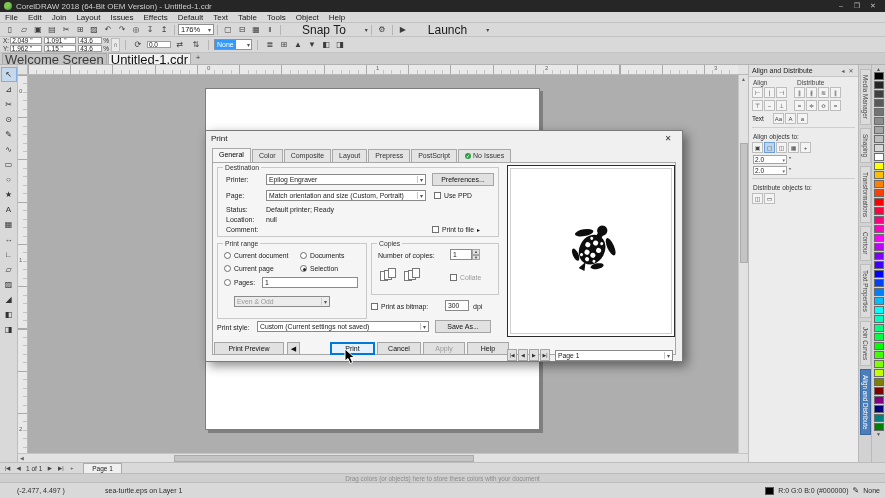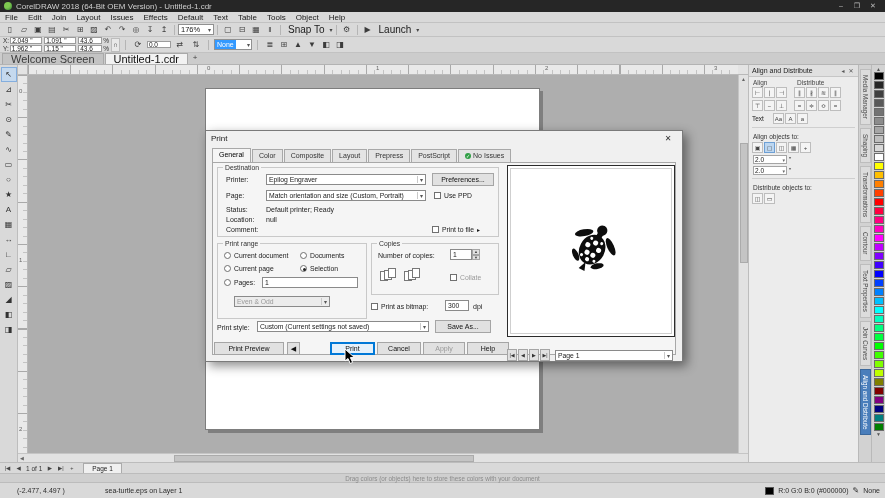--- a/index.html
+++ b/index.html
@@ -18,38 +18,38 @@
   .menubar { height:11px; background:#d9d9d9; border-bottom:1px solid #c2c2c2; display:flex; align-items:center; font-size:8px; }
   .menu-item { padding:0 5px; line-height:11px; }
 
   
   .toolbar { height:14px; background:#d9d9d9; border-bottom:1px solid #c2c2c2; display:flex; align-items:center; padding:0 3px; }
   .tb-icons { display:flex; align-items:center; }
   .icon-btn { width:14px; height:12px; display:flex; align-items:center; justify-content:center; font-size:8px; color:#3c3c3c; }
   .sep { width:1px; height:10px; background:#b5b5b5; margin:0 3px; flex:0 0 auto; }
   .combo { background:#fff; border:1px solid #919191; height:11px; font-size:7.5px; display:flex; align-items:center; padding:0 2px; white-space:nowrap; overflow:hidden; }
   .combo::after { content:"▾"; font-size:6px; color:#555; margin-left:auto; padding-left:3px; }
-  .tb-label { font-size:10px; margin:0 4px; white-space:nowrap; }
+  .tb-label { font-size:12px; margin:0 18px; white-space:nowrap; }
   .caret { font-size:6px; color:#444; margin-left:1px; }
 
   
   .propbar { height:16px; background:#d9d9d9; border-bottom:1px solid #c2c2c2; display:flex; align-items:center; padding:0 3px; gap:2px; }
   .stack { display:flex; flex-direction:column; gap:1px; }
   .pair { display:flex; align-items:center; gap:1px; }
   .plabel { font-size:6.5px; color:#333; }
   .mini { height:7px; width:32px; background:#fff; border:1px solid #9c9c9c; font-size:6.5px; line-height:6px; padding:0 1px; white-space:nowrap; overflow:hidden; }
   .mini.narrow { width:24px; }
   .lockbtn { width:9px; height:14px; display:flex; align-items:center; justify-content:center; font-size:7px; color:#444; border:1px solid #bdbdbd; background:#e9e9e9; }
   .none-combo { width:38px; height:11px; background:#fff; border:1px solid #919191; display:flex; align-items:center; font-size:7px; }
   .none-combo .sel { background:#3399ff; color:#fff; padding:0 2px; line-height:9px; }
   .none-combo::after { content:"▾"; font-size:6px; color:#555; margin-left:auto; padding-right:1px; }
 
   
   .tabbar { height:12px; background:#cccccc; border-bottom:1px solid #b3b3b3; display:flex; align-items:flex-end; padding-left:2px; }
-  .doctab { height:11px; padding:0 8px; font-size:11px; line-height:11px; background:#c3c3c3; border:1px solid #a9a9a9; border-bottom:none; color:#3a3a3a; margin-right:1px; }
+  .doctab { height:11px; padding:0 2px; font-size:13px; line-height:11px; background:#c3c3c3; border:1px solid #a9a9a9; border-bottom:none; color:#3a3a3a; margin-right:1px; }
   .doctab.active { background:#f2f2f2; color:#111; }
   .newtab { width:12px; height:11px; text-align:center; line-height:10px; font-size:8px; color:#444; }
 
   
   .workspace { display:flex; height:397px; }
   .toolbox { width:18px; background:#d9d9d9; border-right:1px solid #bdbdbd; display:flex; flex-direction:column; align-items:center; padding-top:2px; }
   .tool { width:16px; height:15px; display:flex; align-items:center; justify-content:center; font-size:8px; color:#333; }
   .tool.active { background:#c5d9ee; border:1px solid #84aede; }
   .canvas-col { flex:1; display:flex; flex-direction:column; min-width:0; }
   .ruler-row { height:10px; display:flex; }

